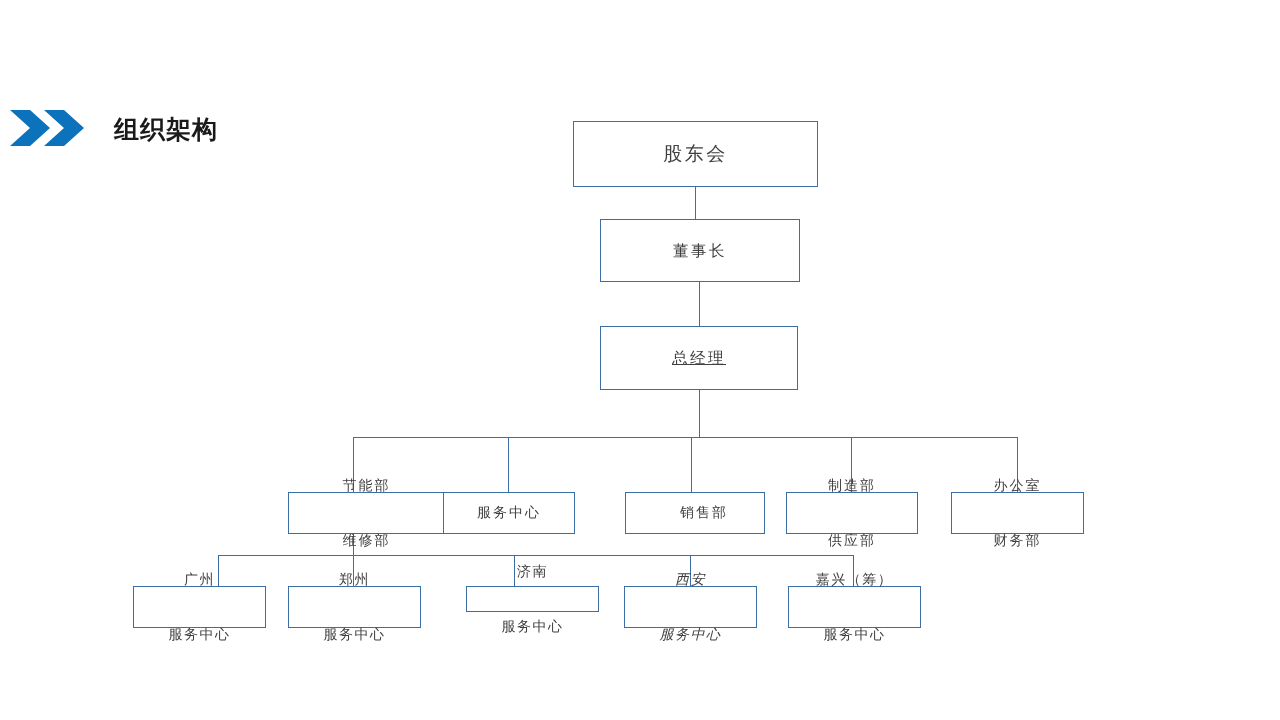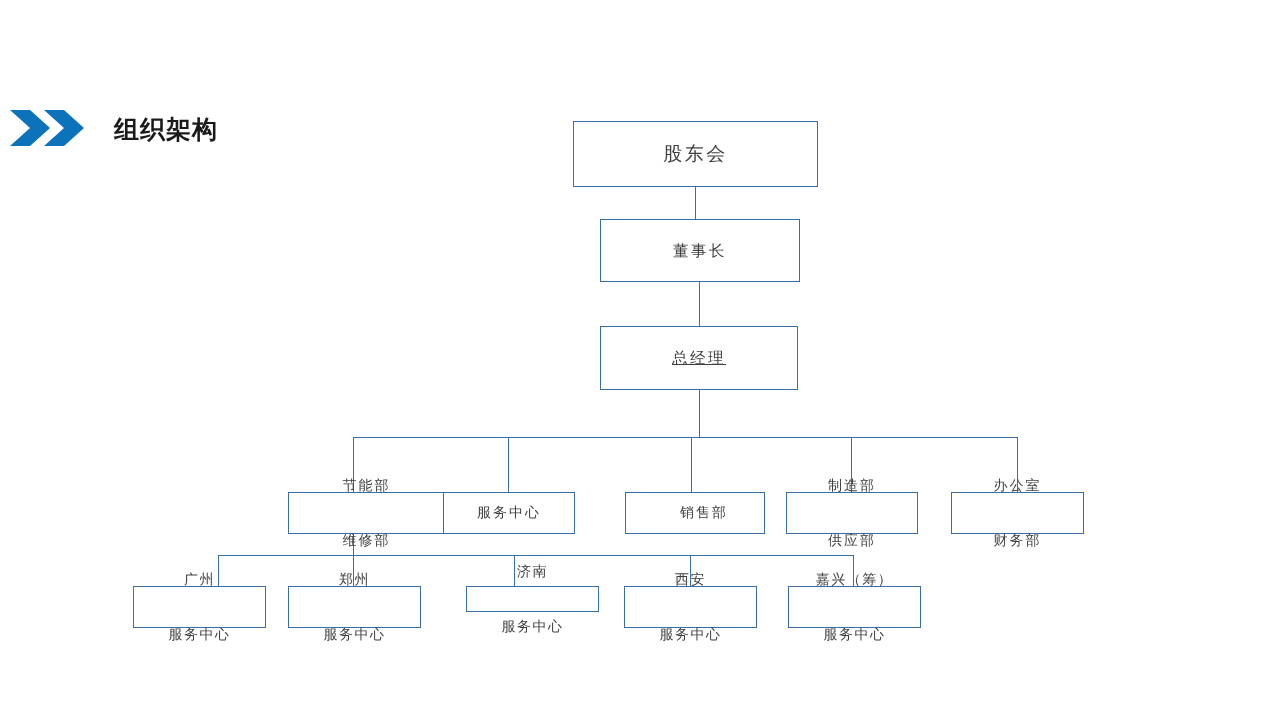--- a/index.html
+++ b/index.html
@@ -171,21 +171,21 @@
   <div class="node center" style="left:288px; top:586px; width:133px; height:42px;">
     <span>郑州</span>
     <span class="line2">服务中心</span>
   </div>
 
   <div class="node center" style="left:466px; top:586px; width:133px; height:26px;">
     <span>济南</span>
     <span class="line2">服务中心</span>
   </div>
 
-  <div class="node center" style="left:624px; top:586px; width:133px; height:42px;">
+  <div class="node center" style="left:624px; top:586px; width:133px; height:42px;font-style:italic;">
     <span>西安</span>
     <span class="line2">服务中心</span>
   </div>
 
   <div class="node center" style="left:788px; top:586px; width:133px; height:42px;">
     <span>嘉兴（筹）</span>
     <span class="line2">服务中心</span>
   </div>
 
 </div>

